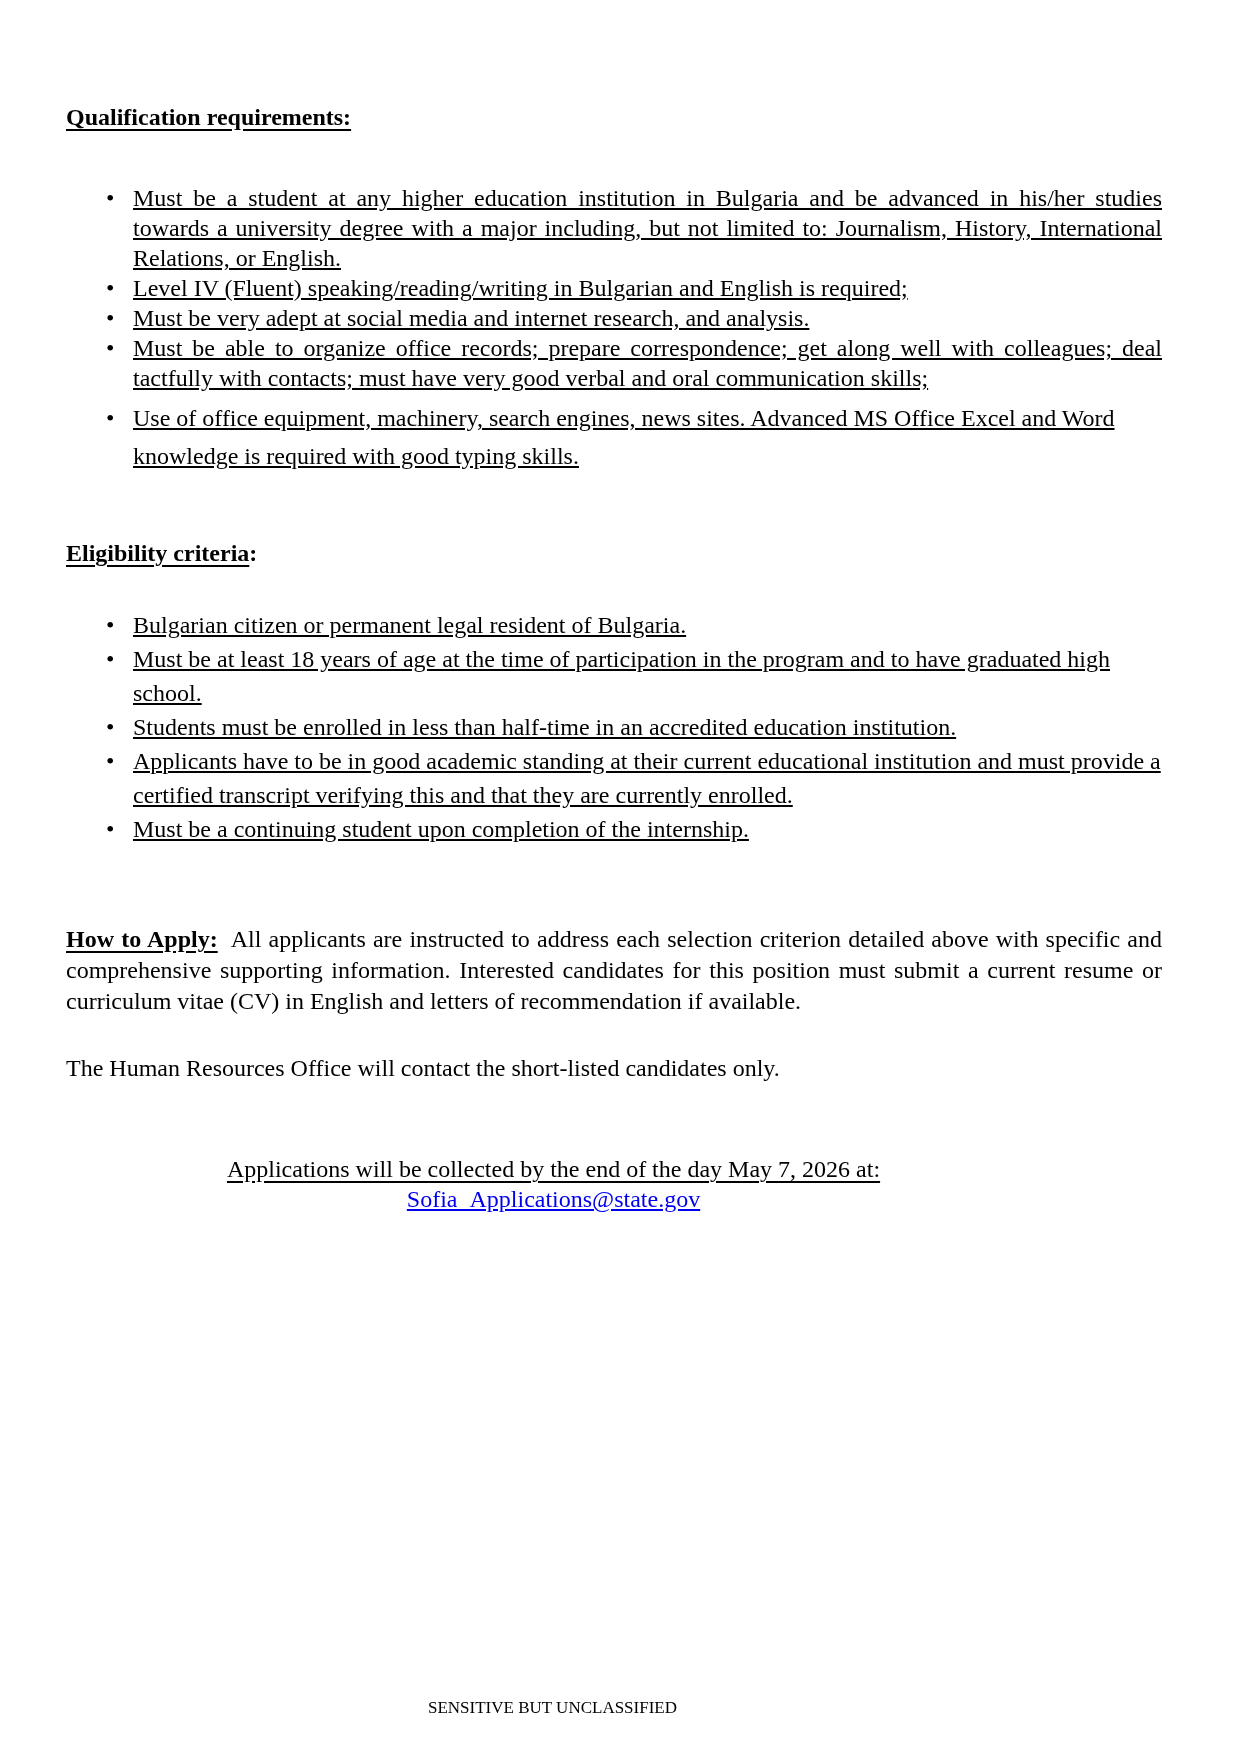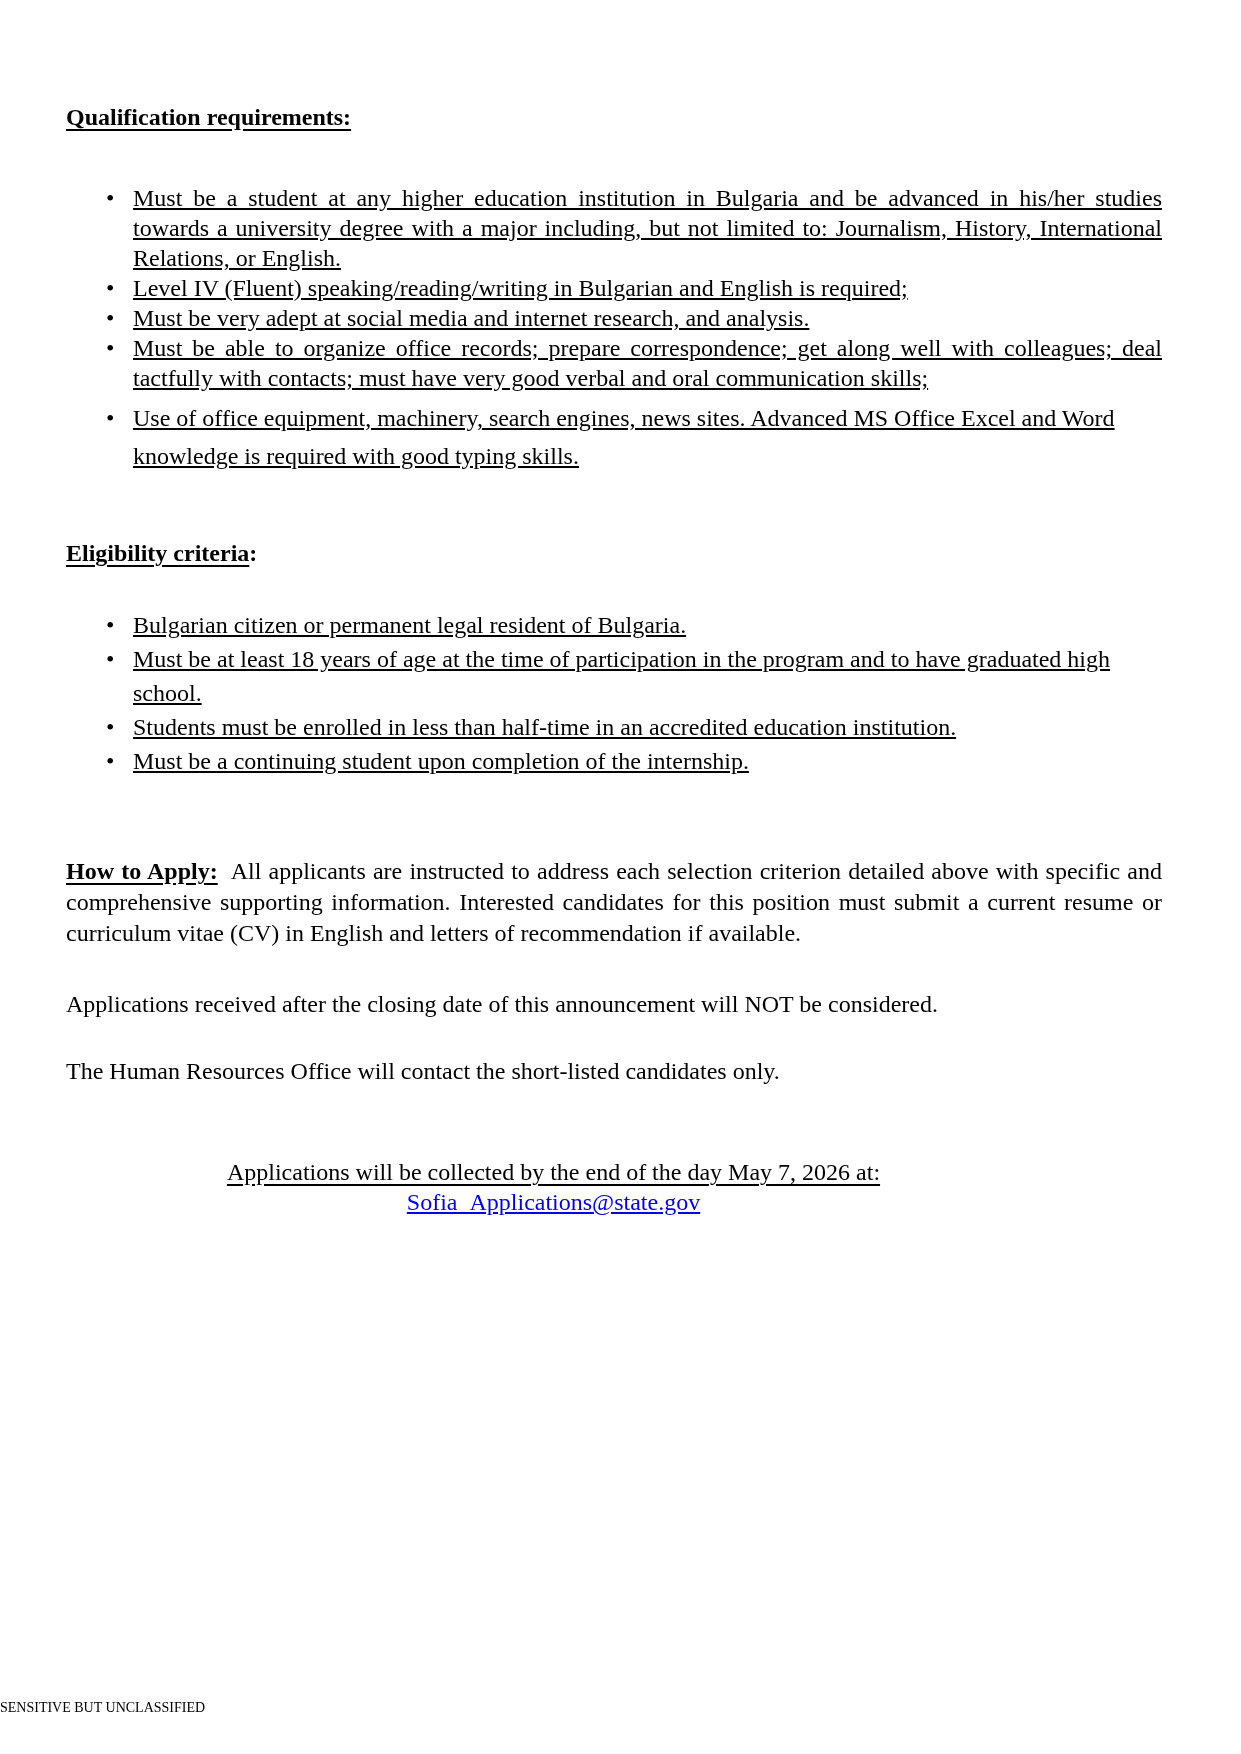--- a/index.html
+++ b/index.html
@@ -58,22 +58,22 @@
     color: var(--link_blue, #0000EE);
     text-decoration: underline;
     cursor: pointer;
   }
 
   .footer {
     position: absolute;
     left: 0;
     right: 136px;
     top: 1698px;
-    text-align: left;
-    font-size: 14px;
+    text-align: center;
+    font-size: 17px;
     line-height: 20px;
   }
 </style>
 </head>
 <body>
 
 <div class="page">
   <div class="content">
 
     <h2 class="heading"><span class="u">Qualification requirements:</span></h2>
@@ -85,26 +85,26 @@
       <li class="li justify">Must be able to organize office records; prepare correspondence; get along well with colleagues; deal tactfully with contacts; must have very good verbal and oral communication skills;</li>
       <li class="li li-loose">Use of office equipment, machinery, search engines, news sites. Advanced MS Office Excel and Word knowledge is required with good typing skills.</li>
     </ul>
 
     <h2 class="heading h2-heading"><span class="u">Eligibility criteria</span><span>:</span></h2>
 
     <ul class="list list-elig">
       <li class="li">Bulgarian citizen or permanent legal resident of Bulgaria.</li>
       <li class="li">Must be at least 18 years of age at the time of participation in the program and to have graduated high school.</li>
       <li class="li">Students must be enrolled in less than half-time in an accredited education institution.</li>
+      <li class="li">Applicants have to be in good academic standing at their current educational institution and must provide a certified transcript verifying this and that they are currently enrolled.</li>
       <li class="li">Must be a continuing student upon completion of the internship.</li>
     </ul>
 
     <p class="para para-apply justify"><span class="apply-lead u">How to Apply:</span><span class="apply-body">All applicants are instructed to address each selection criterion detailed above with specific and comprehensive supporting information. Interested candidates for this position must submit a current resume or curriculum vitae (CV) in English and letters of recommendation if available.</span></p>
 
-    <p class="para para-note1">Applications received after the closing date of this announcement will NOT be considered.</p>
 
     <p class="para para-note2">The Human Resources Office will contact the short-listed candidates only.</p>
 
     <div class="center-block">
       <p class="collect-line"><span class="u">Applications will be collected by the end of the day May 7, 2026 at:</span></p>
       <p class="email-line"><a class="email-link">Sofia_Applications@state.gov</a></p>
     </div>
 
   </div>
 

